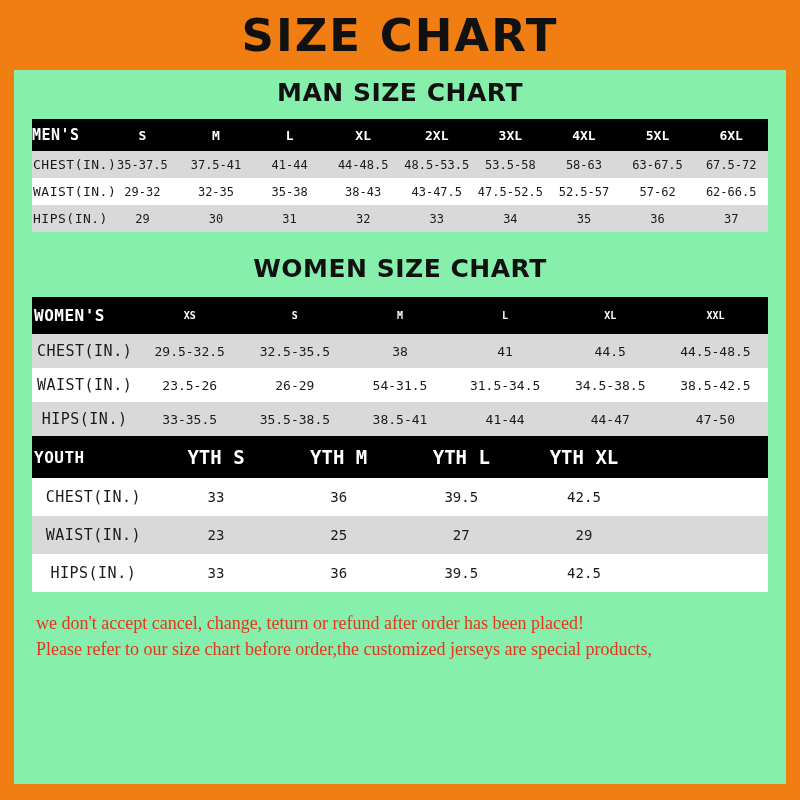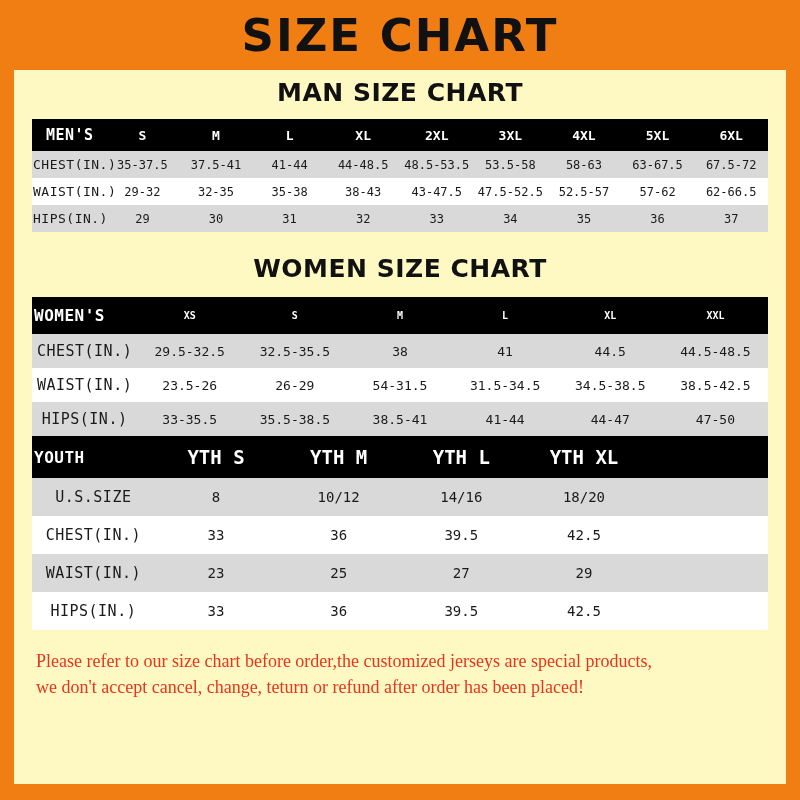--- a/index.html
+++ b/index.html
@@ -10,21 +10,21 @@
     width: 800px;
     height: 800px;
     background: #ffffff;
     font-family: "Liberation Sans", sans-serif;
     overflow: hidden;
   }
   .page {
     position: relative;
     width: 800px;
     height: 800px;
-    background: #fef9c3;
+    background: #86efac;
     box-sizing: border-box;
     border-left: 14px solid #f07e13;
     border-right: 14px solid #f07e13;
     border-top: 0;
     border-bottom: 0;
   }
   .banner {
     height: 70px;
     background: #f07e13;
     display: flex;
@@ -67,21 +67,21 @@
   thead th {
     color: #ffffff;
     font-family: "DejaVu Sans Mono", monospace;
     font-weight: bold;
     padding: 7px 2px;
     text-align: center;
     font-size: 13px;
   }
   thead th.rowlabel {
     text-align: left;
-    padding-left: 14px;
+    padding-left: 0;
     font-size: 15px;
     letter-spacing: 0.5px;
   }
   tbody td {
     text-align: center;
     font-family: "DejaVu Sans Mono", monospace;
     font-size: 12px;
     color: #1a1a1a;
     padding: 6px 1px;
   }
@@ -237,28 +237,20 @@
         <tr>
           <th class="rowlabel">YOUTH</th>
           <th>YTH S</th>
           <th>YTH M</th>
           <th>YTH L</th>
           <th>YTH XL</th>
           <th></th>
         </tr>
       </thead>
       <tbody>
-        <tr class="odd">
-          <td class="rowlabel">U.S.SIZE</td>
-          <td>8</td>
-          <td>10/12</td>
-          <td>14/16</td>
-          <td>18/20</td>
-          <td></td>
-        </tr>
         <tr class="even">
           <td class="rowlabel">CHEST(IN.)</td>
           <td>33</td>
           <td>36</td>
           <td>39.5</td>
           <td>42.5</td>
           <td></td>
         </tr>
         <tr class="odd">
           <td class="rowlabel">WAIST(IN.)</td>
@@ -273,20 +265,20 @@
           <td>33</td>
           <td>36</td>
           <td>39.5</td>
           <td>42.5</td>
           <td></td>
         </tr>
       </tbody>
     </table>
 
     <div class="note">
+      <div>we don't accept cancel, change, teturn or refund after order has been placed!</div>
       <div>Please refer to our size chart before order,the customized jerseys are special products,</div>
-      <div>we don't accept cancel, change, teturn or refund after order has been placed!</div>
     </div>
 
   </div>
 
   <div class="footer-bar"></div>
 </div>
 
 </body></html>

